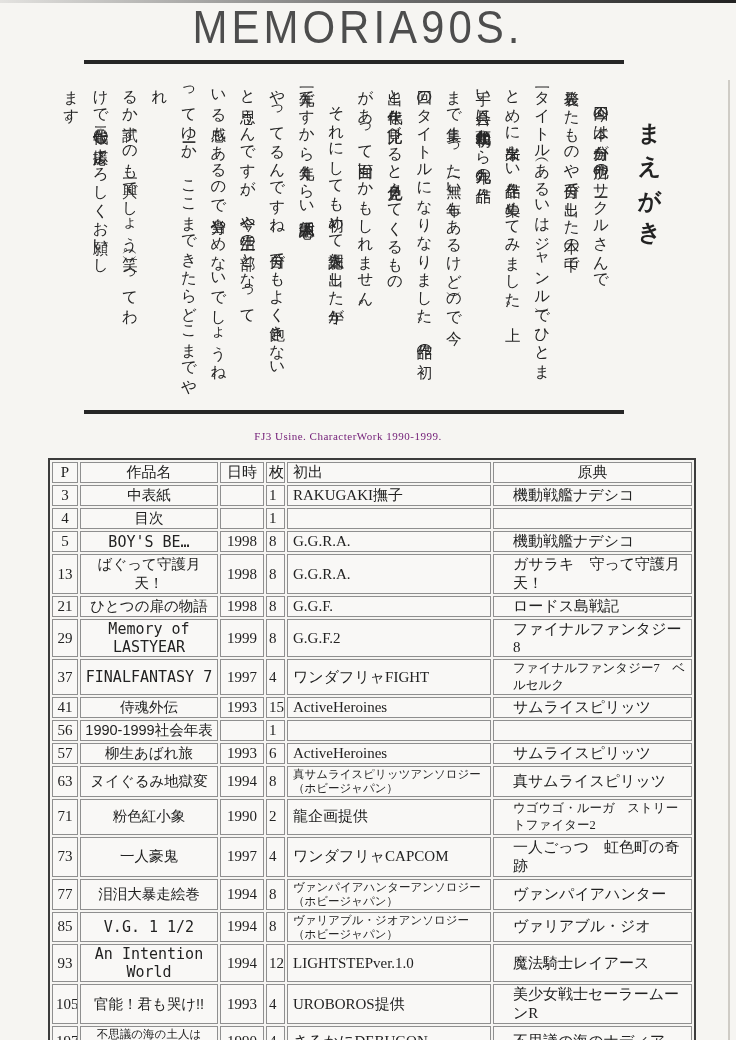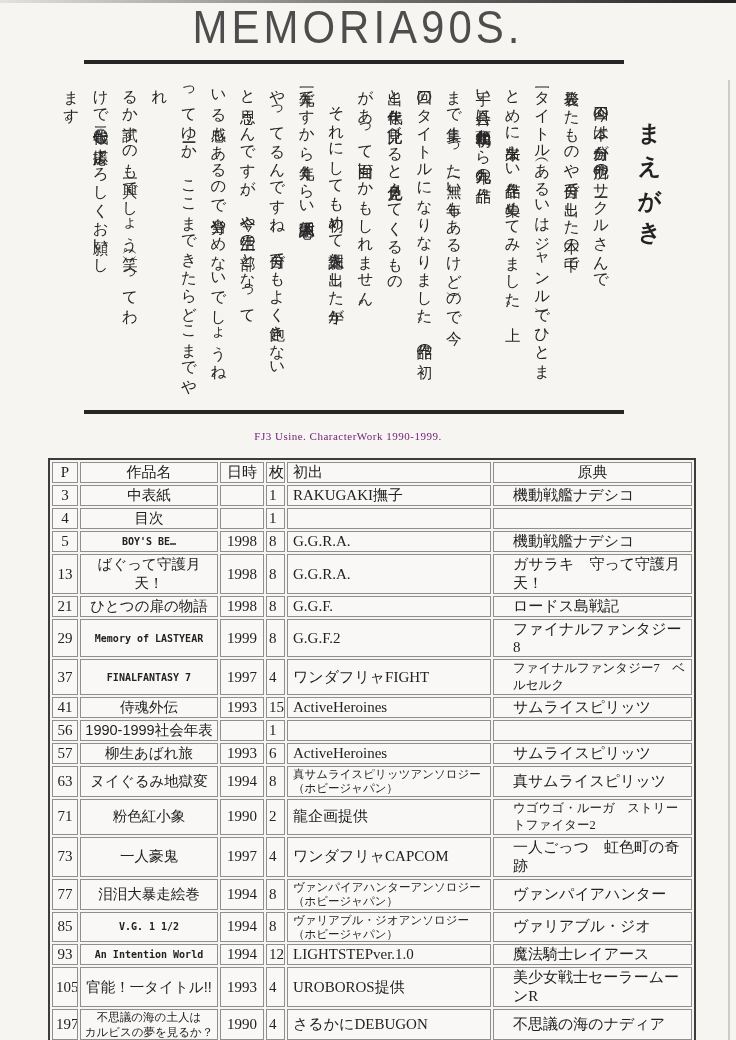--- a/index.html
+++ b/index.html
@@ -97,21 +97,21 @@
   col.c-sheets{width:19px;}
   col.c-debut{width:204px;}
   th.h-p,td.p{text-align:center;}
   th.h-name,td.name{text-align:center;}
   th.h-date,td.date{text-align:center;}
   th.h-sheets,td.sheets{text-align:left;padding-left:2px;}
   th.h-debut,td.debut{text-align:left;padding-left:5px;margin-left:34px;}
   th.h-origin{text-align:center;}
   td.origin{text-align:left;padding-left:19px;}
   td.name{font-family:"Liberation Sans", sans-serif;font-size:14.5px;}
-  td.latin{font-family:"DejaVu Sans Mono", monospace;font-size:10px;letter-spacing:0;font-weight:bold;}
+  td.latin{font-family:"DejaVu Sans Mono", monospace;font-size:15px;letter-spacing:0;}
   td.ml{font-size:11.5px;line-height:1.25;white-space:pre-line;}
   td.sm{font-size:12.5px;}
 </style>
 </head>
 <body>
 
 <div class="page">
   <div class="scan-edge-top"></div>
   <div class="scan-edge-right"></div>
 
@@ -288,21 +288,21 @@
           <tr>
             <td class="p">93</td>
             <td class="name latin">An Intention World</td>
             <td class="date">1994</td>
             <td class="sheets">12</td>
             <td class="debut">LIGHTSTEPver.1.0</td>
             <td class="origin">魔法騎士レイアース</td>
           </tr>
           <tr>
             <td class="p">105</td>
-            <td class="name">官能！一タイトル!!</td>
+            <td class="name">官能！君も哭け!!</td>
             <td class="date">1993</td>
             <td class="sheets">4</td>
             <td class="debut">UROBOROS提供</td>
             <td class="origin">美少女戦士セーラームーンR</td>
           </tr>
           <tr>
             <td class="p">197</td>
             <td class="name ml">不思議の海の土人は
 カルビスの夢を見るか？</td>
             <td class="date">1990</td>

